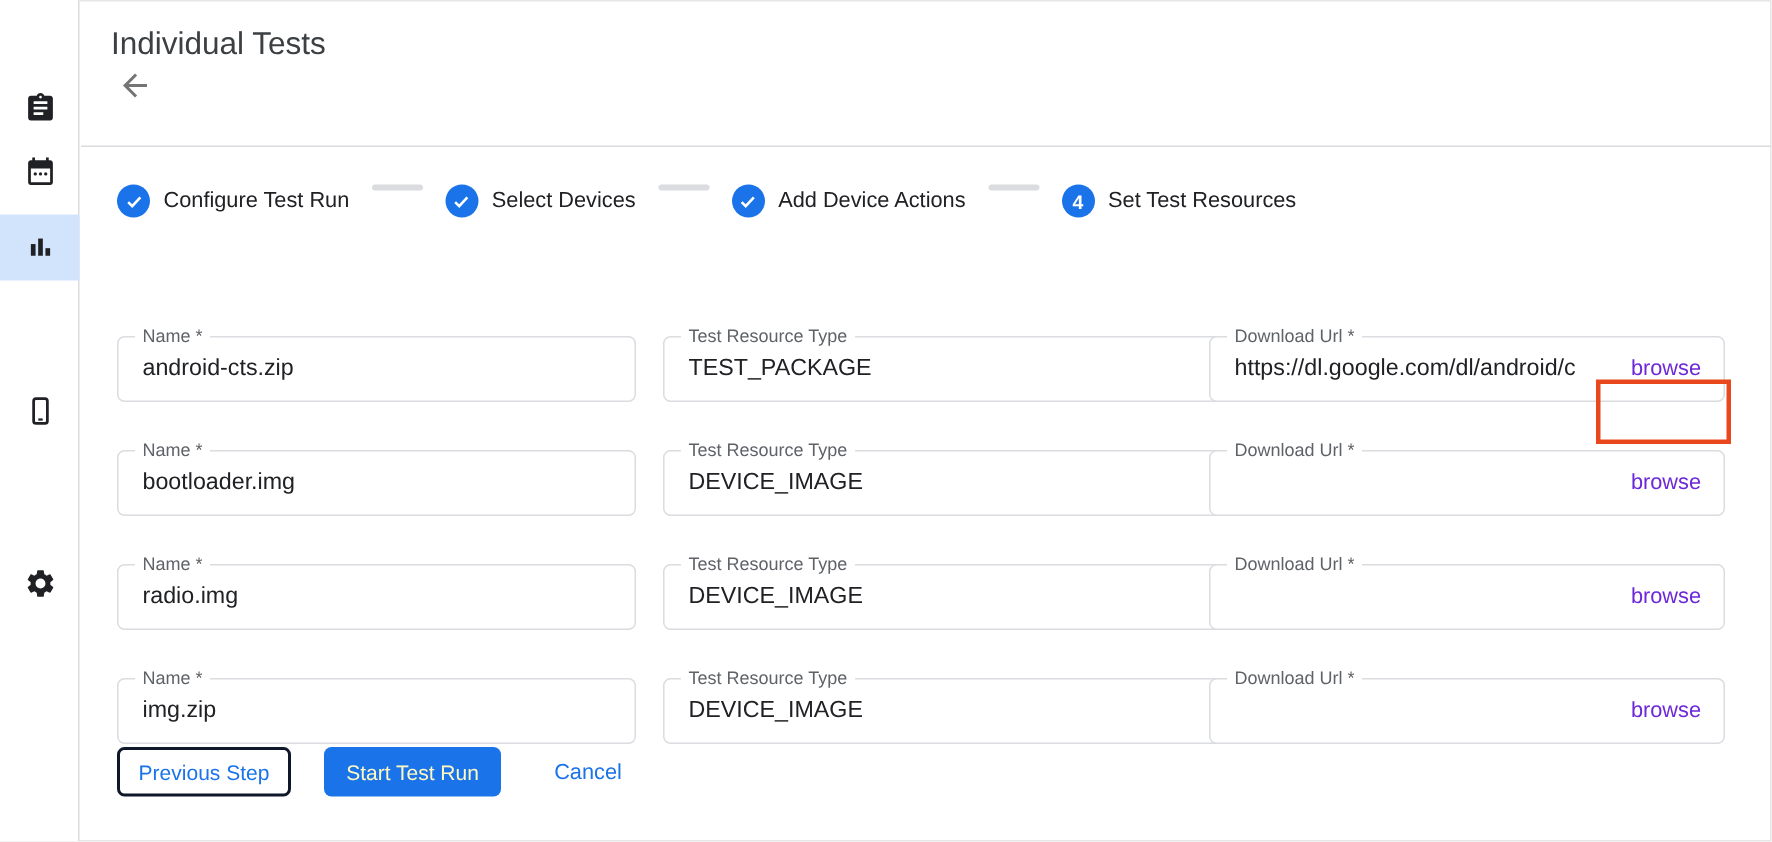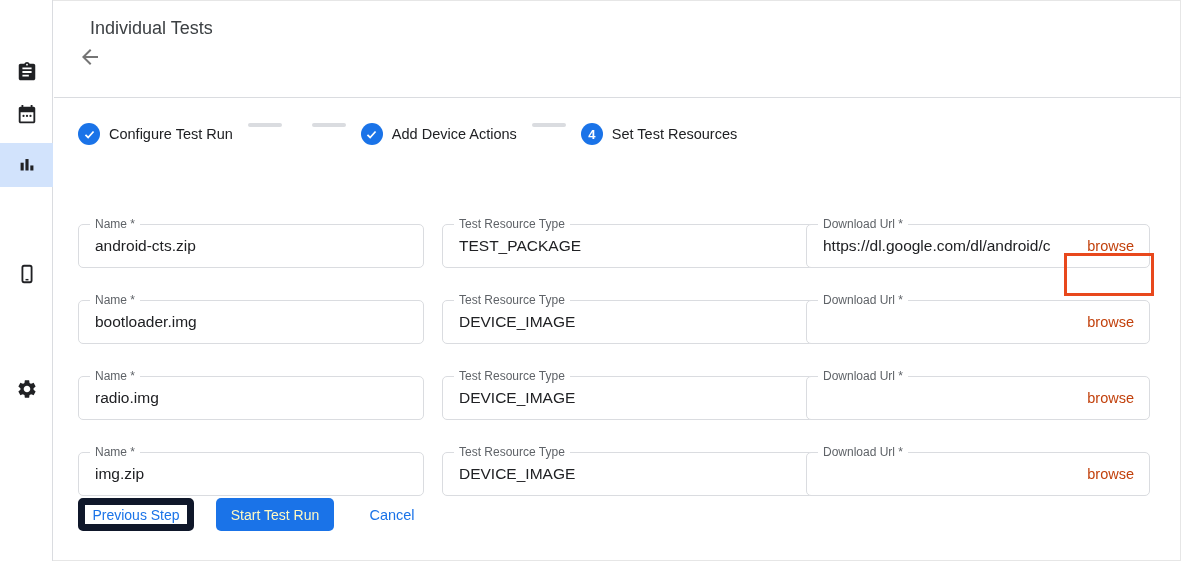--- a/index.html
+++ b/index.html
@@ -10,21 +10,21 @@
     overflow:hidden; box-shadow:inset 0 0 0 1px #e6e6e6;
   }
 
   
   .sidebar { position:absolute; left:0; top:0; width:53px; height:561px; background:#fff; border-right:1px solid #dadce0; }
   .side-item { position:absolute; left:0; width:53px; height:44px; display:flex; align-items:center; justify-content:center; cursor:pointer; }
   .side-item.active { background:#d2e3fc; }
   .side-item svg { display:block; }
 
   
-  .breadcrumb { position:absolute; left:74px; top:18px; font-size:18px; color:#3c4043;margin-left:16px; }
+  .breadcrumb { position:absolute; left:74px; top:18px; font-size:21px; color:#3c4043; }
   .back-btn { position:absolute; left:78px; top:45px; width:24px; height:24px; cursor:pointer; }
   .page-title { position:absolute; left:137px; top:44px; font-size:19px; color:#202124; }
   .header-divider { position:absolute; left:54px; right:0; top:97px; height:1px; background:#dadce0; }
 
   
   .stepper { position:absolute; left:78px; top:123px; height:24px; display:flex; align-items:flex-start; }
   .step { display:flex; align-items:center; cursor:pointer; }
   .step-circle { width:22px; height:22px; border-radius:50%; background:#1a73e8; color:#fff;
                  display:flex; align-items:center; justify-content:center; flex:none; }
   .step-circle svg { display:block; }
@@ -34,30 +34,30 @@
 
   
   .mfield { position:absolute; height:44px; border:1px solid #dadce0; border-radius:5px; background:#fff; cursor:text;margin-top:47px; }
   .col1 { left:78px;  width:346px; }
   .col2 { left:442px; width:382px; }
   .col3 { left:806px; width:344px; }
   .row1 { top:177px; } .row2 { top:253px; } .row3 { top:329px; } .row4 { top:405px; }
   .flabel { position:absolute; top:-8px; left:11px; background:#fff; padding:0 5px; font-size:12px; color:#5f6368; white-space:nowrap; }
   .fvalue { position:absolute; left:16px; right:14px; top:12px; font-size:15.5px; color:#202124; white-space:nowrap; overflow:hidden; }
   .fvalue.with-browse { right:72px; }
-  .browse-link { position:absolute; right:15px; top:13px; font-size:14.5px; color:#c2410c; cursor:pointer; text-decoration:none; }
+  .browse-link { position:absolute; right:15px; top:13px; font-size:14.5px; color:#6d28d9; cursor:pointer; text-decoration:none; }
 
   
   .annotation-box { position:absolute; left:1064px; top:253px; width:90px; height:43px;
                     border:3px solid #e8481c; pointer-events:none; }
 
   
   .btn { position:absolute; height:33px; border-radius:5px; font-size:14px; cursor:pointer;
          font-family:"Liberation Sans","DejaVu Sans",sans-serif; display:flex; align-items:center; justify-content:center; }
-  .btn-prev  { left:78px;  top:498px; width:116px; background:#fff; border:7px solid #0f172a; color:#1a73e8; }
+  .btn-prev  { left:78px;  top:498px; width:116px; background:#fff; border:2px solid #0f172a; color:#1a73e8; }
   .btn-start { left:216px; top:498px; width:118px; background:#1a73e8; border:none; color:#fef9c3; }
   .btn-cancel{ left:369px; top:498px; width:46px; background:transparent; border:none; color:#1a73e8; font-size:14.5px; }
 </style>
 </head>
 <body>
 
 <div id="app">
 
   <nav class="sidebar">
     <div class="side-item" style="top:50px">
@@ -114,20 +114,28 @@
   <div class="stepper">
     <div class="step">
       <span class="step-circle">
         <svg width="13" height="13" viewBox="0 0 24 24">
             <path fill="none" stroke="#fff" stroke-width="3.2" d="M4.5 12.5l5 5 10-11"></path>
           </svg>
       </span>
       <span class="step-label">Configure Test Run</span>
     </div>
     <div class="connector"></div>
+    <div class="step">
+      <span class="step-circle">
+        <svg width="13" height="13" viewBox="0 0 24 24">
+            <path fill="none" stroke="#fff" stroke-width="3.2" d="M4.5 12.5l5 5 10-11"></path>
+          </svg>
+      </span>
+      <span class="step-label">Select Devices</span>
+    </div>
     <div class="connector"></div>
     <div class="step">
       <span class="step-circle">
         <svg width="13" height="13" viewBox="0 0 24 24">
             <path fill="none" stroke="#fff" stroke-width="3.2" d="M4.5 12.5l5 5 10-11"></path>
           </svg>
       </span>
       <span class="step-label">Add Device Actions</span>
     </div>
     <div class="connector"></div>

